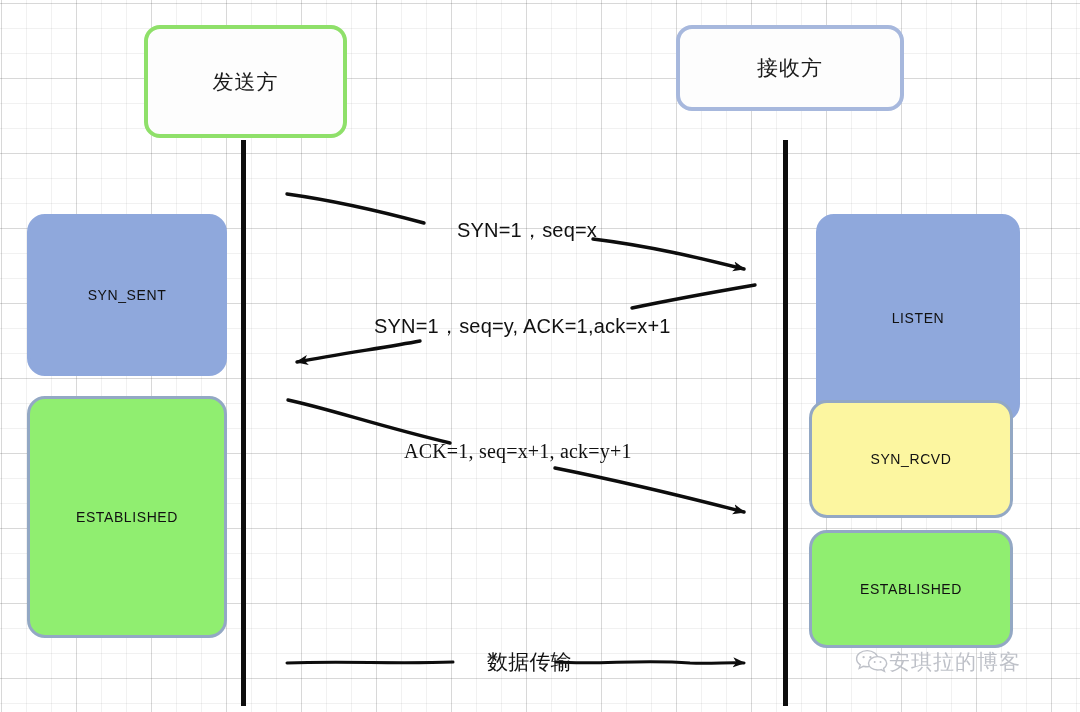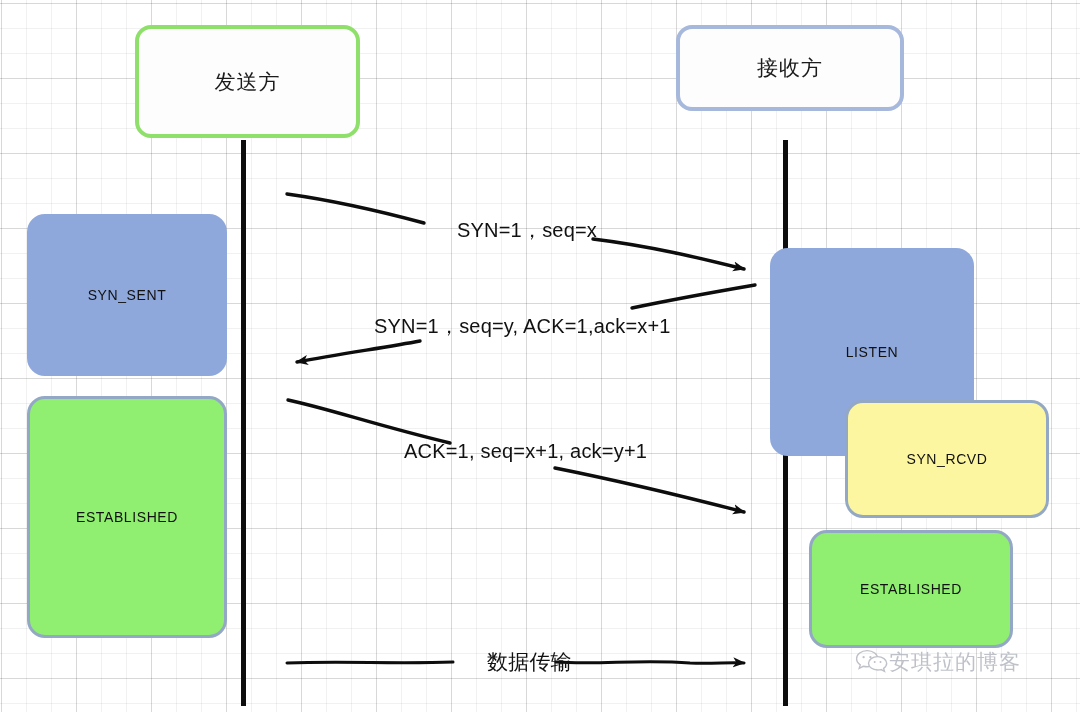--- a/index.html
+++ b/index.html
@@ -23,21 +23,21 @@
   }
 
   
   .actor {
     position: absolute;
     background: #fdfdfd;
     border-radius: 16px;
     display: flex; align-items: center; justify-content: center;
     font-size: 21px; color: #1b1b1b; letter-spacing: 1px;
   }
-  #actor-sender  { left: 135px; top: 25px;  width: 225px; height: 113px;
+  #actor-sender  { left: 144px; top: 25px;  width: 203px; height: 113px;
                    border: 4px solid #8fe06a; }
   #actor-receiver{ left: 676px; top: 25px;  width: 228px; height: 86px;
                    border: 4px solid #a7b8dd; }
 
   
   .lifeline {
     position: absolute; width: 5px; background: #0d0d0d;
   }
   #lifeline-sender   { left: 241px; top: 140px; height: 566px; }
   #lifeline-receiver { left: 783px; top: 140px; height: 566px; }
@@ -52,26 +52,26 @@
   }
   #state-syn-sent {
     left: 27px; top: 214px; width: 200px; height: 162px;
     background: #8fa8dc; border: 3px solid #8fa8dc;
   }
   #state-established-left {
     left: 27px; top: 396px; width: 200px; height: 242px;
     background: #90ee70; border: 3px solid #93a8c4;
   }
   #state-listen {
-    left: 770px; top: 214px; width: 204px; height: 208px;
-    background: #8fa8dc; border: 3px solid #8fa8dc; margin-top: 34px;
+    left: 816px; top: 214px; width: 204px; height: 208px;
+    background: #8fa8dc; border: 3px solid #8fa8dc;
   }
   #state-syn-rcvd {
     left: 809px; top: 400px; width: 204px; height: 118px;
-    background: #fcf6a0; border: 3px solid #93a8c4; margin-left: 36px;
+    background: #fcf6a0; border: 3px solid #93a8c4;
   }
   #state-established-right {
     left: 809px; top: 530px; width: 204px; height: 118px;
     background: #90ee70; border: 3px solid #93a8c4;
   }
 
   
   #arrows {
     position: absolute; left: 0; top: 0;
     width: 1080px; height: 712px;
@@ -82,21 +82,21 @@
   .msg-label {
     position: absolute;
     font-size: 20px; color: #111;
     white-space: nowrap;
     background: transparent;
     letter-spacing: 0.2px;
     padding-left: 29px;
   }
   #msg1-label { left: 428px; top: 217px; }
   #msg2-label { left: 345px; top: 313px; }
-  #msg3-label { left: 375px; top: 440px; }
+  #msg3-label { left: 375px; top: 440px; font-family: Liberation Serif, serif; }
   #msg4-label { left: 458px; top: 648px; font-size: 21px; }
 
   
   #watermark {
     position: absolute; left: 855px; top: 648px;
     display: flex; align-items: center; gap: 0;
     color: #b9bcc4; font-size: 21px; letter-spacing: 1px;
     opacity: 0.92;
   }
   #watermark .wm-icon { display: block; }

